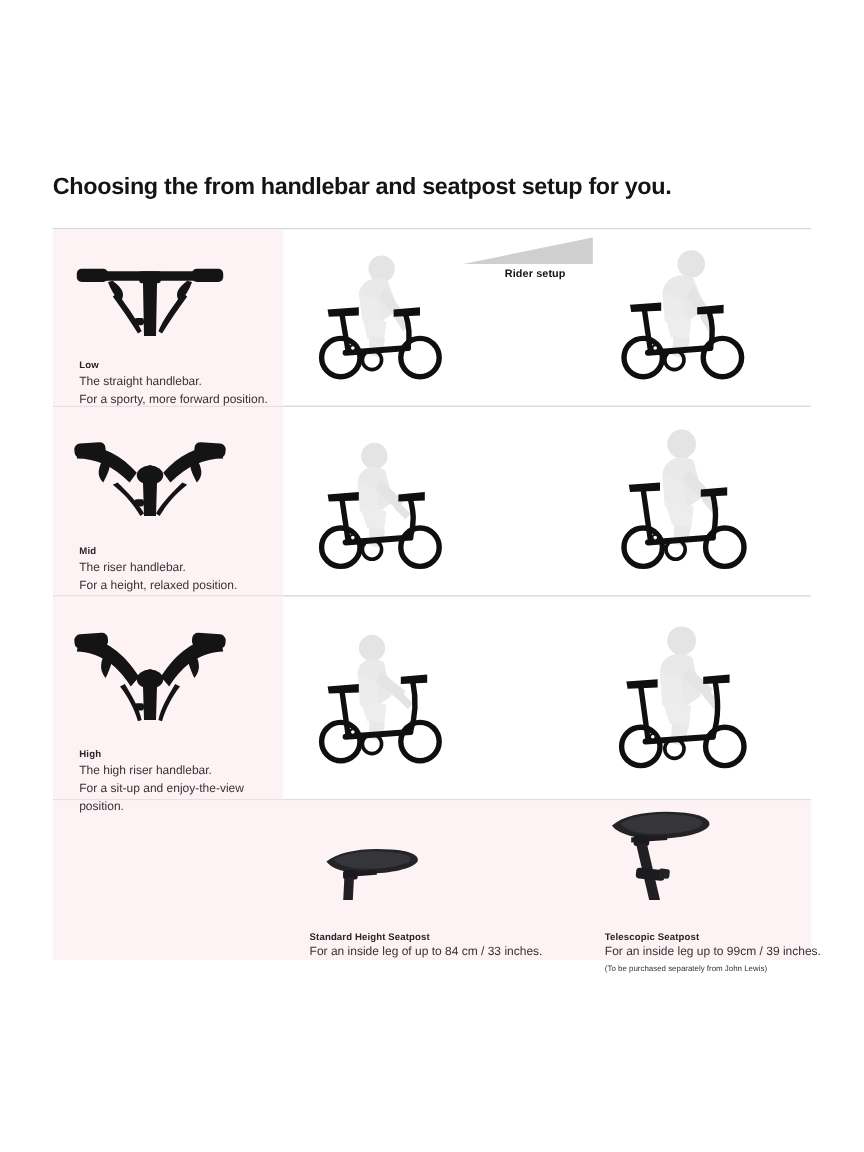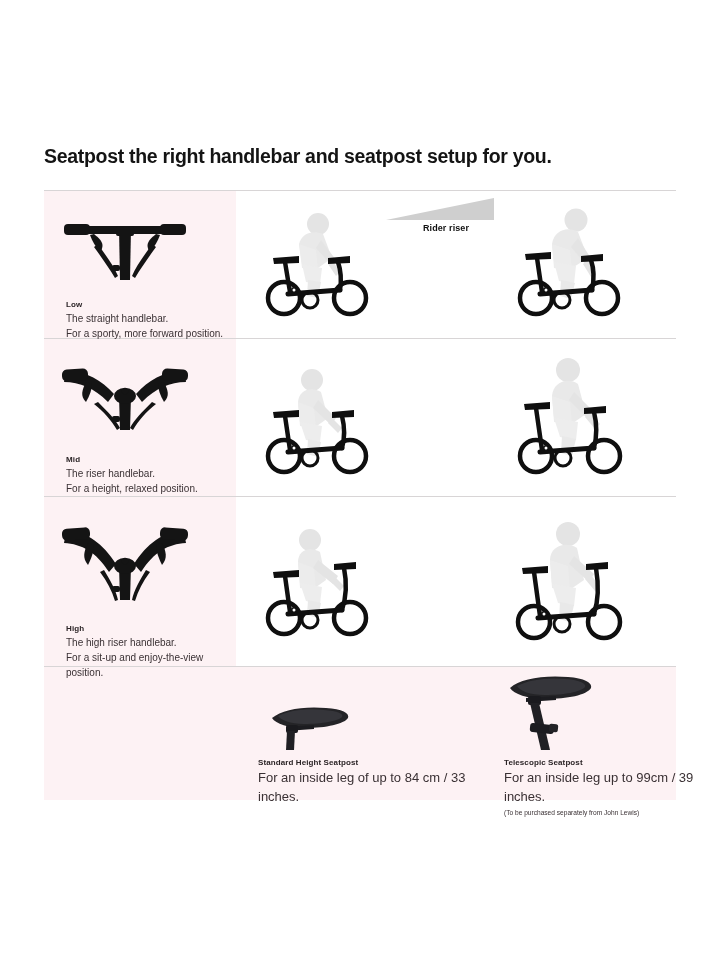--- a/index.html
+++ b/index.html
@@ -88,64 +88,65 @@
     font-size: 9px;
     font-weight: bold;
     color: #111111;
     letter-spacing: 0.1px;
   }
 
   
   .sp-text {
     position: absolute;
     color: #2b2426;
+    margin-top: 18px;
   }
   .sp-name {
     font-size: 8px;
     font-weight: bold;
     letter-spacing: 0.1px;
     margin-bottom: 2px;
   }
   .sp-desc {
-    font-size: 13px;
+    font-size: 10px;
     line-height: 1.45;
     color: #3a3134;
   }
   .sp-note {
     font-size: 6.6px;
     line-height: 1.45;
     color: #3a3134;
     margin-top: 1px;
   }
 
   .fig { position: absolute; }
   svg { overflow: visible; }
 </style>
 </head>
 <body>
 
 <div class="page">
 
-  <div class="title">Seatpost the right handlebar and seatpost setup for you.</div>
+  <div class="title">Choosing the from handlebar and seatpost setup for you.</div>
 
   <div class="rule" style="top:190px"></div>
   <div class="rule" style="top:338px"></div>
   <div class="rule" style="top:496px"></div>
   <div class="rule" style="top:666px"></div>
 
   <div class="pinkcell" style="left:44px; top:191px; width:192px; height:147px;"></div>
   <div class="pinkcell" style="left:44px; top:339px; width:192px; height:157px;"></div>
   <div class="pinkcell" style="left:44px; top:497px; width:192px; height:169px;"></div>
   <div class="pinkcell" style="left:44px; top:667px; width:632px; height:133px;"></div>
 
   <div class="wedge-wrap">
     <svg class="wedge-svg" width="120" height="26" viewBox="0 0 120 26">
       <polygon points="0,25 108,3 108,25" fill="#cfcfcf"></polygon>
     </svg>
-    <div class="wedge-label">Rider riser</div>
+    <div class="wedge-label">Rider setup</div>
   </div>
 
   <div class="fig" style="left:60px; top:214px;">
     <svg width="130" height="68" viewBox="0 0 130 68">
       <g fill="#141414">
 
         <path d="M8 12 L122 12 L122 20 L8 20 Z"></path>
 
         <rect x="4" y="10" width="26" height="11" rx="4"></rect>
         <rect x="100" y="10" width="26" height="11" rx="4"></rect>

